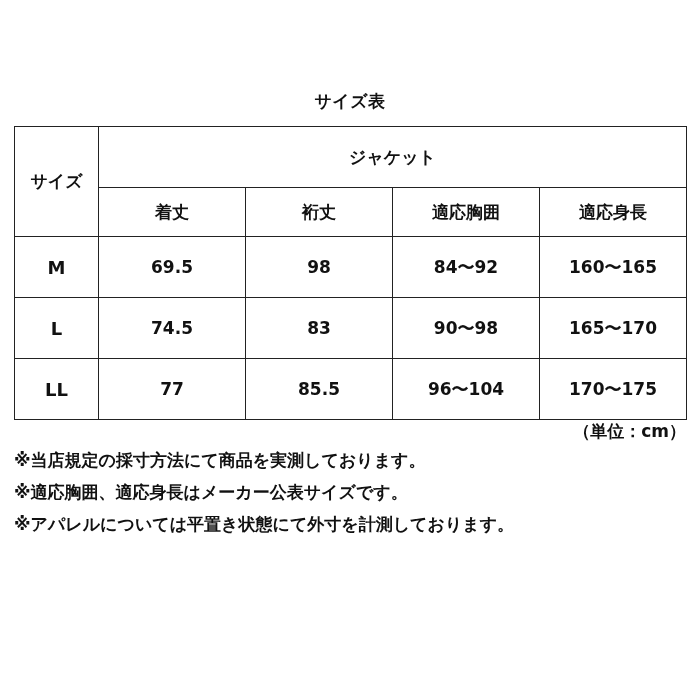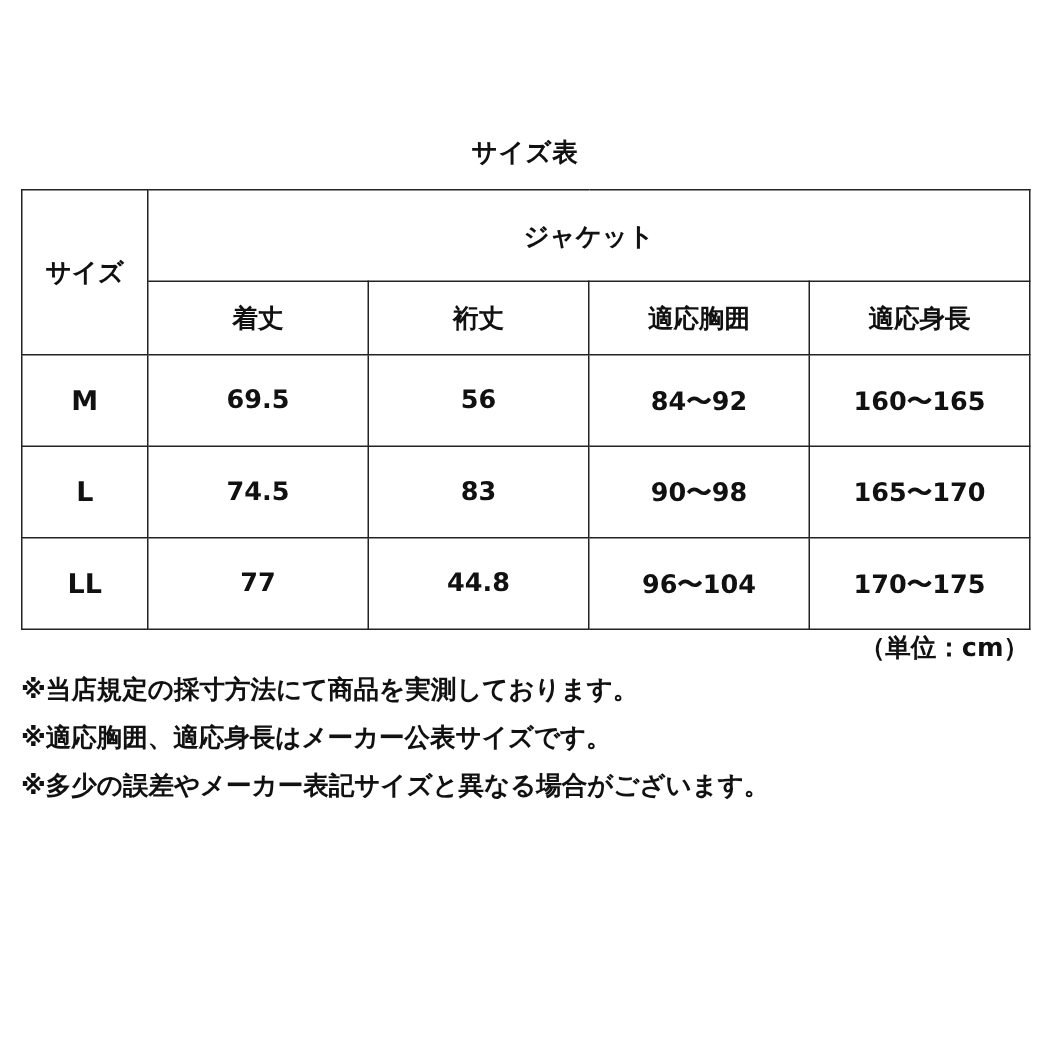--- a/index.html
+++ b/index.html
@@ -117,44 +117,44 @@
       <tr>
         <td class="cell-sub-head">着丈</td>
         <td class="cell-sub-head">裄丈</td>
         <td class="cell-sub-head">適応胸囲</td>
         <td class="cell-sub-head">適応身長</td>
       </tr>
 
       <tr class="row-data">
         <td class="size-label">M</td>
         <td>69.5</td>
-        <td>56</td>
+        <td>98</td>
         <td>84〜92</td>
         <td>160〜165</td>
       </tr>
 
       <tr class="row-data">
         <td class="size-label">L</td>
         <td>74.5</td>
         <td>83</td>
         <td>90〜98</td>
         <td>165〜170</td>
       </tr>
 
       <tr class="row-data">
         <td class="size-label">LL</td>
         <td>77</td>
-        <td>44.8</td>
+        <td>85.5</td>
         <td>96〜104</td>
         <td>170〜175</td>
       </tr>
     </tbody>
   </table>
 
   <div class="unit">（単位：cm）</div>
 
   <div class="notes">
     <div class="note-line">※当店規定の採寸方法にて商品を実測しております。</div>
     <div class="note-line">※適応胸囲、適応身長はメーカー公表サイズです。</div>
-    <div class="note-line">※多少の誤差やメーカー表記サイズと異なる場合がございます。</div>
+    <div class="note-line">※アパレルについては平置き状態にて外寸を計測しております。</div>
   </div>
 
 </div>
 
 </body></html>

